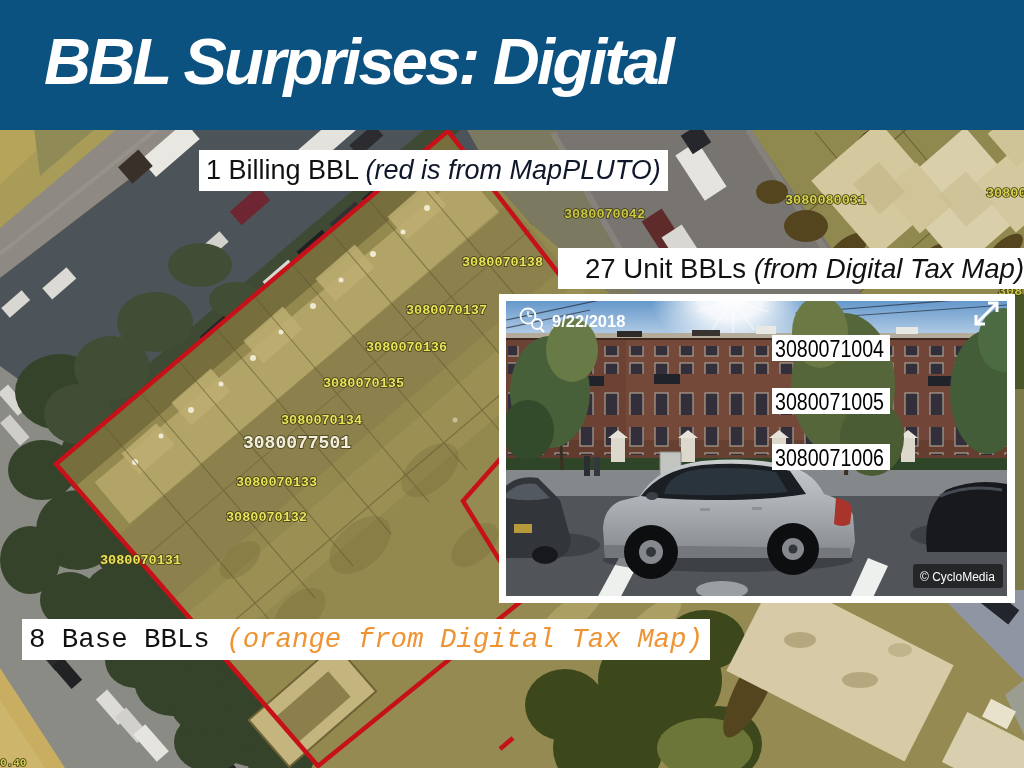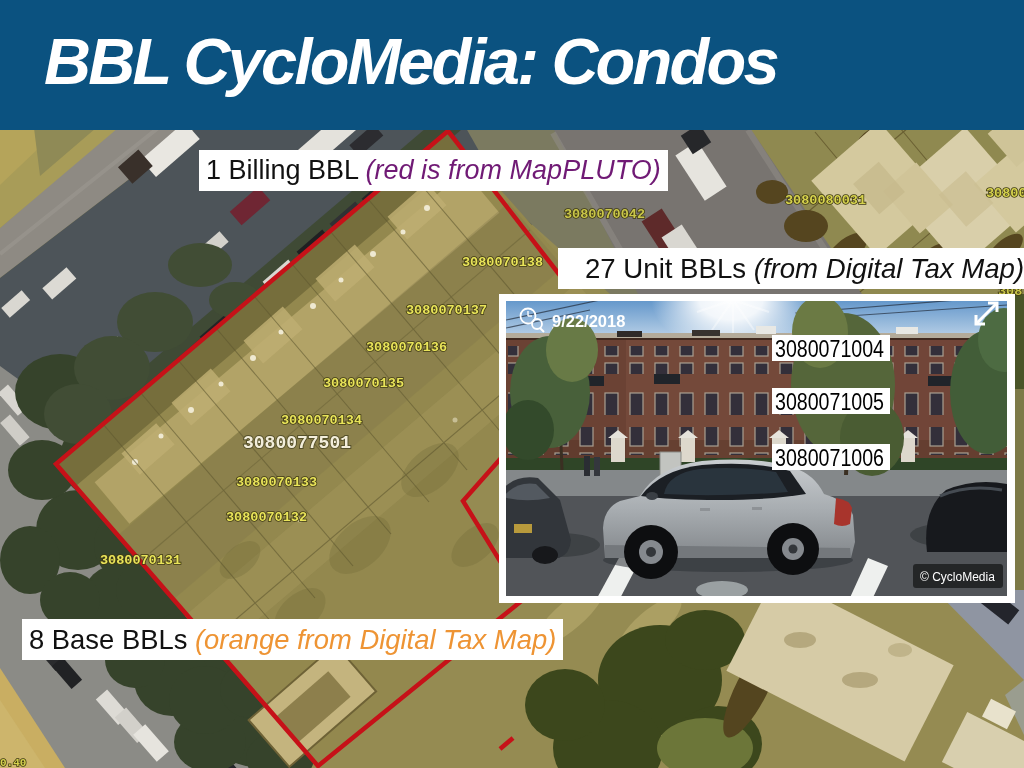--- a/index.html
+++ b/index.html
@@ -446,22 +446,22 @@
     <rect x="772" y="388" width="118" height="26" fill="#fff"></rect>
     <rect x="772" y="444" width="118" height="26" fill="#fff"></rect>
     <text x="775" y="357" textLength="109" lengthAdjust="spacingAndGlyphs">3080071004</text>
     <text x="775" y="410" textLength="109" lengthAdjust="spacingAndGlyphs">3080071005</text>
     <text x="775" y="466" textLength="109" lengthAdjust="spacingAndGlyphs">3080071006</text>
   </g>
 </svg>
 
 <div class="hdr">
 
-<div class="t">BBL CycloMedia: Condos</div>
+<div class="t">BBL Surprises: Digital</div>
     </div>
 
-<div class="lbl" id="lb1" style="left:199px;top:150px;font-size:27px;">1 Billing BBL <i style="color:#701a75;">(red is from MapPLUTO)</i></div>
+<div class="lbl" id="lb1" style="left:199px;top:150px;font-size:27px;">1 Billing BBL <i style="color:#0f172a;">(red is from MapPLUTO)</i></div>
 
 <div class="lbl" id="lb2" style="left:558px;top:248px;font-size:27.6px;padding-left:27px;">27 Unit BBLs <i>(from Digital Tax Map)</i></div>
 
-<div class="lbl" id="lb3" style="left:22px;top:619px;font-size:27.4px;">8 Base BBLs <i style="color:#ee9434;">(orange from Digital Tax Map)</i></div>
+<div class="lbl" id="lb3" style="left:22px;top:619px;font-size:27.4px;font-family:Liberation Mono, monospace;">8 Base BBLs <i style="color:#ee9434;">(orange from Digital Tax Map)</i></div>
 
 </div>
 
 </body></html>

